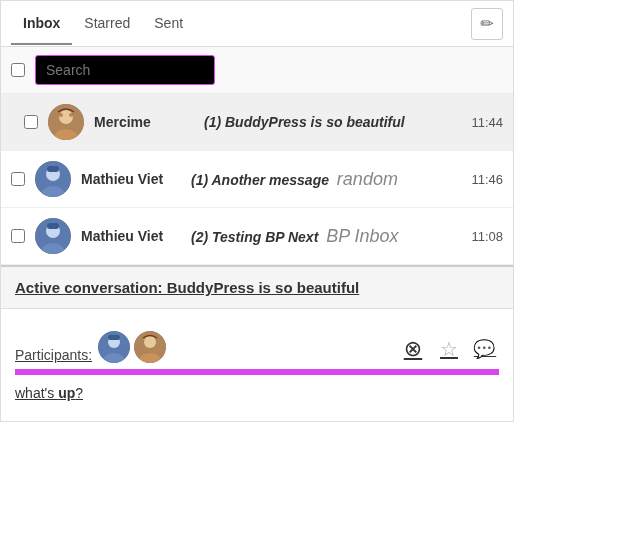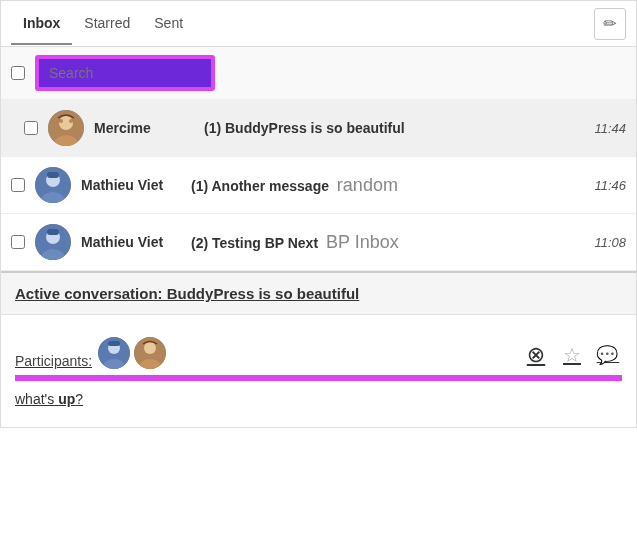--- a/index.html
+++ b/index.html
@@ -6,21 +6,21 @@
     body {
       font-family: -apple-system, BlinkMacSystemFont, "Segoe UI", Arial, sans-serif;
       font-size: 14px;
       background: #fff;
       color: #333;
       width: 637px;
     }
     .mail-container {
       border: 1px solid #ddd;
       background: #fff;
-      width: 637px;
+      width: 514px;
     }
     
     .tabs-header {
       display: flex;
       align-items: center;
       border-bottom: 1px solid #ddd;
       padding: 0 10px;
       background: #fff;
       position: relative;
       height: 46px;
@@ -61,28 +61,28 @@
       border-bottom: 1px solid #eee;
       background: #f9f9f9;
     }
     .search-checkbox {
       margin-right: 10px;
       width: 14px;
       height: 14px;
       cursor: pointer;
     }
     .search-input {
-      border: 4px solid #d946ef;
+      border: 1px solid #d946ef;
       border-radius: 3px;
       padding: 6px 10px;
       font-size: 14px;
       color: #aaa;
       width: 180px;
       outline: none;
-      background: #6d28d9;
+      background: #000000;
     }
     
     .message-list {
       border-bottom: 2px solid #ccc;
     }
     .message-row {
       display: flex;
       align-items: center;
       padding: 10px 10px;
       border-bottom: 1px solid #eee;
@@ -119,36 +119,36 @@
     .sender {
       font-weight: bold;
       min-width: 110px;
       flex-shrink: 0;
     }
     .subject {
       flex: 1;
       white-space: nowrap;
       overflow: hidden;
       text-overflow: ellipsis;
+      font-style: italic;
     }
     .subject-bold {
       font-weight: bold;
     }
     .subject-tag {
       color: #888;
       font-weight: normal;
       font-size: 18px;
       margin-left: 4px;
     }
     .msg-time {
       margin-left: 10px;
       color: #555;
       font-size: 13px;
       flex-shrink: 0;
-      font-style: italic;
     }
     
     .active-convo {
       padding: 12px 14px;
       border-bottom: 1px solid #e0e0e0;
       background: #f5f5f5;
     }
     .active-convo-title {
       font-weight: bold;
       font-size: 15px;

